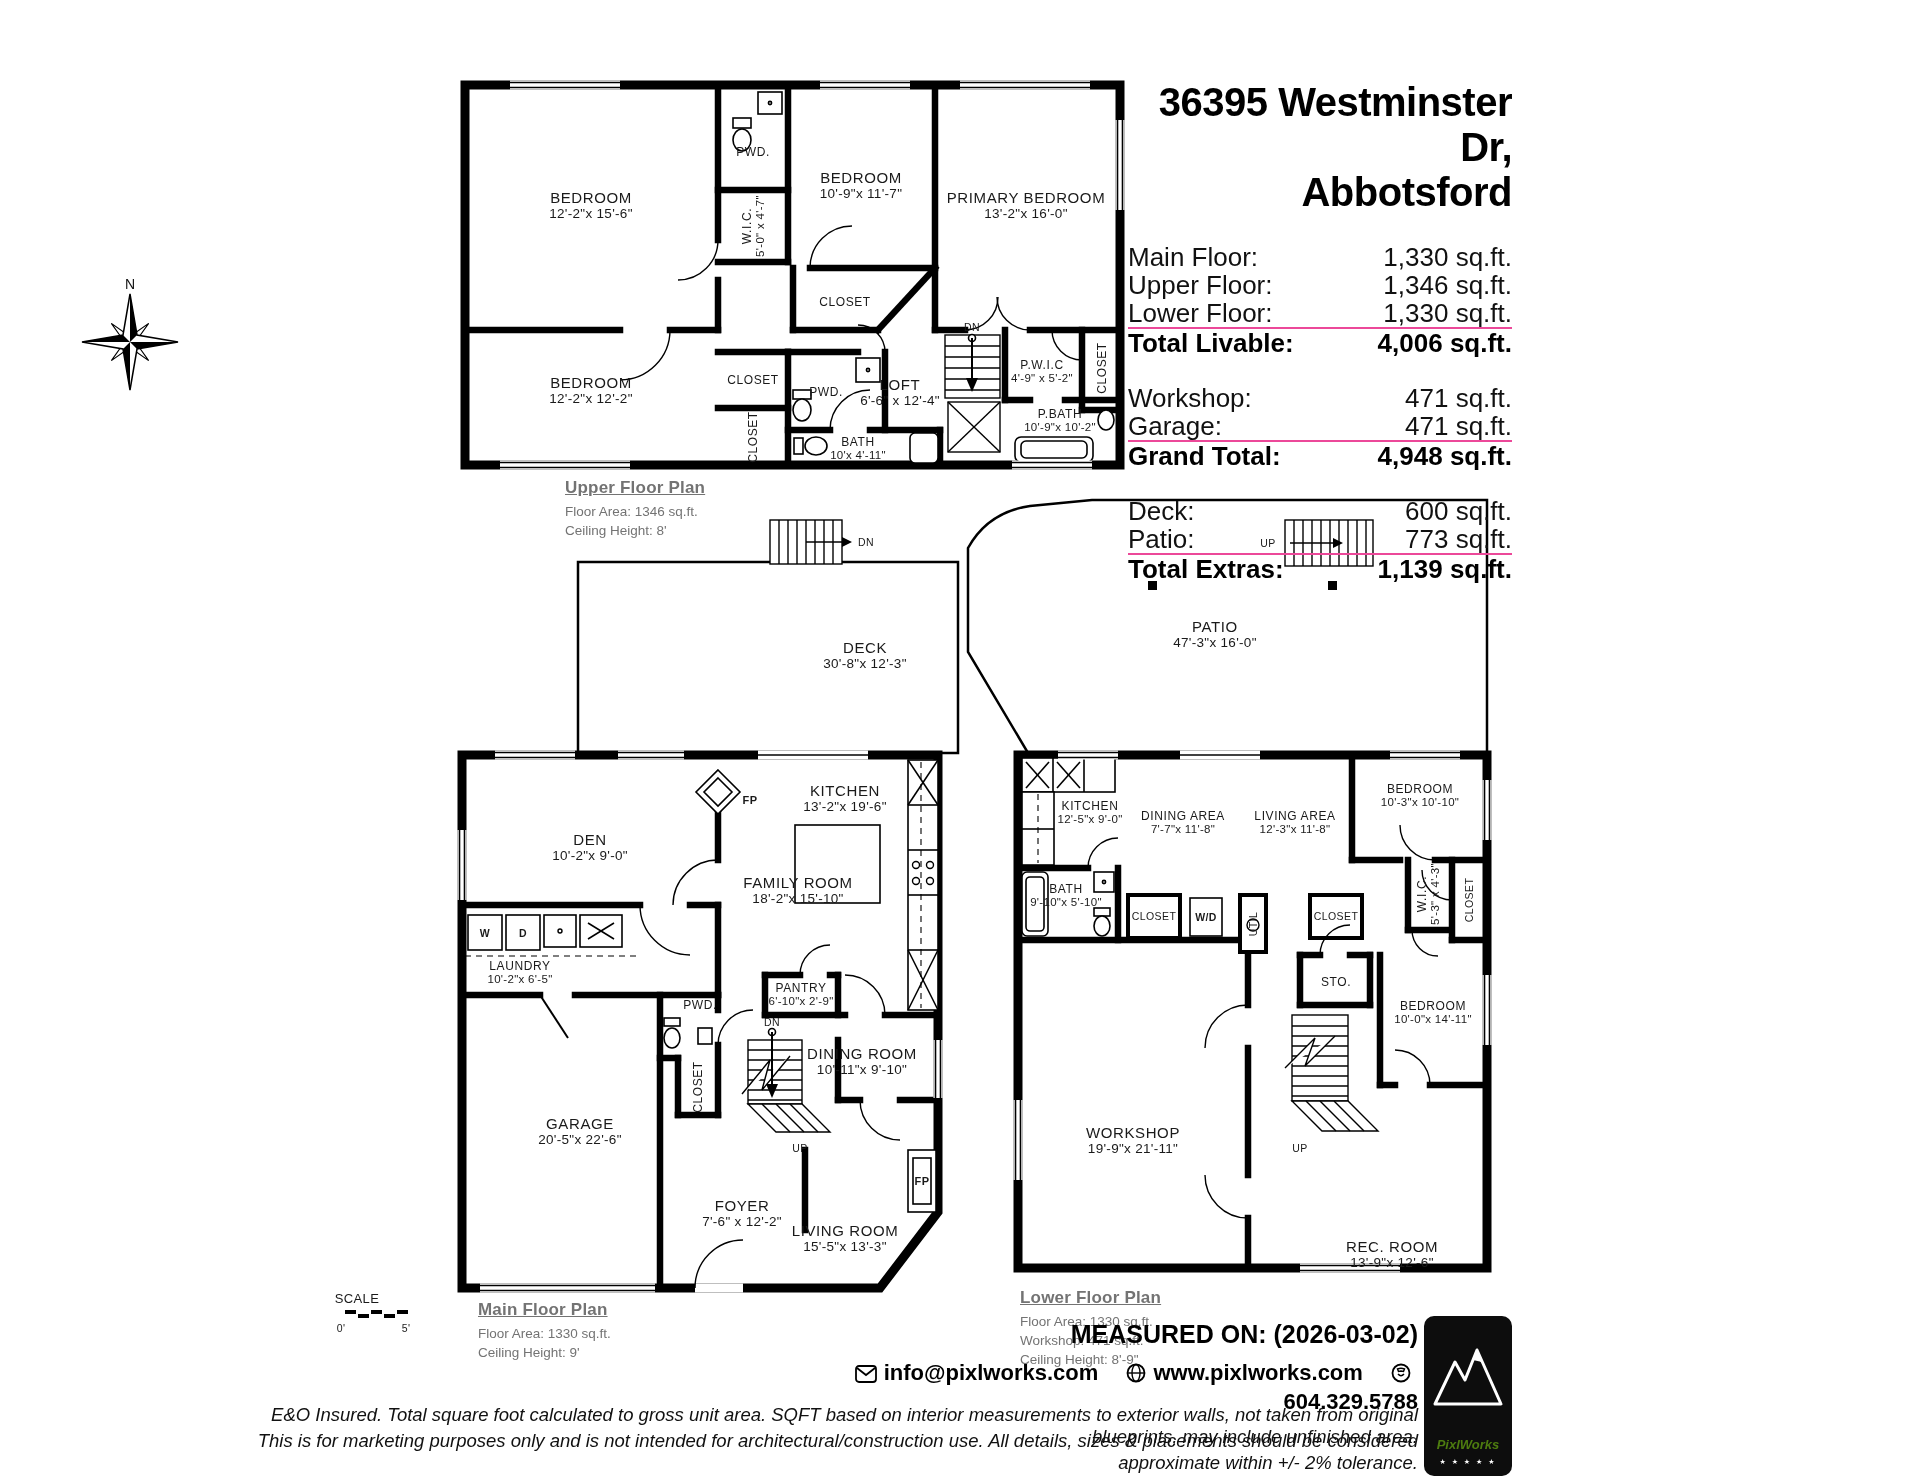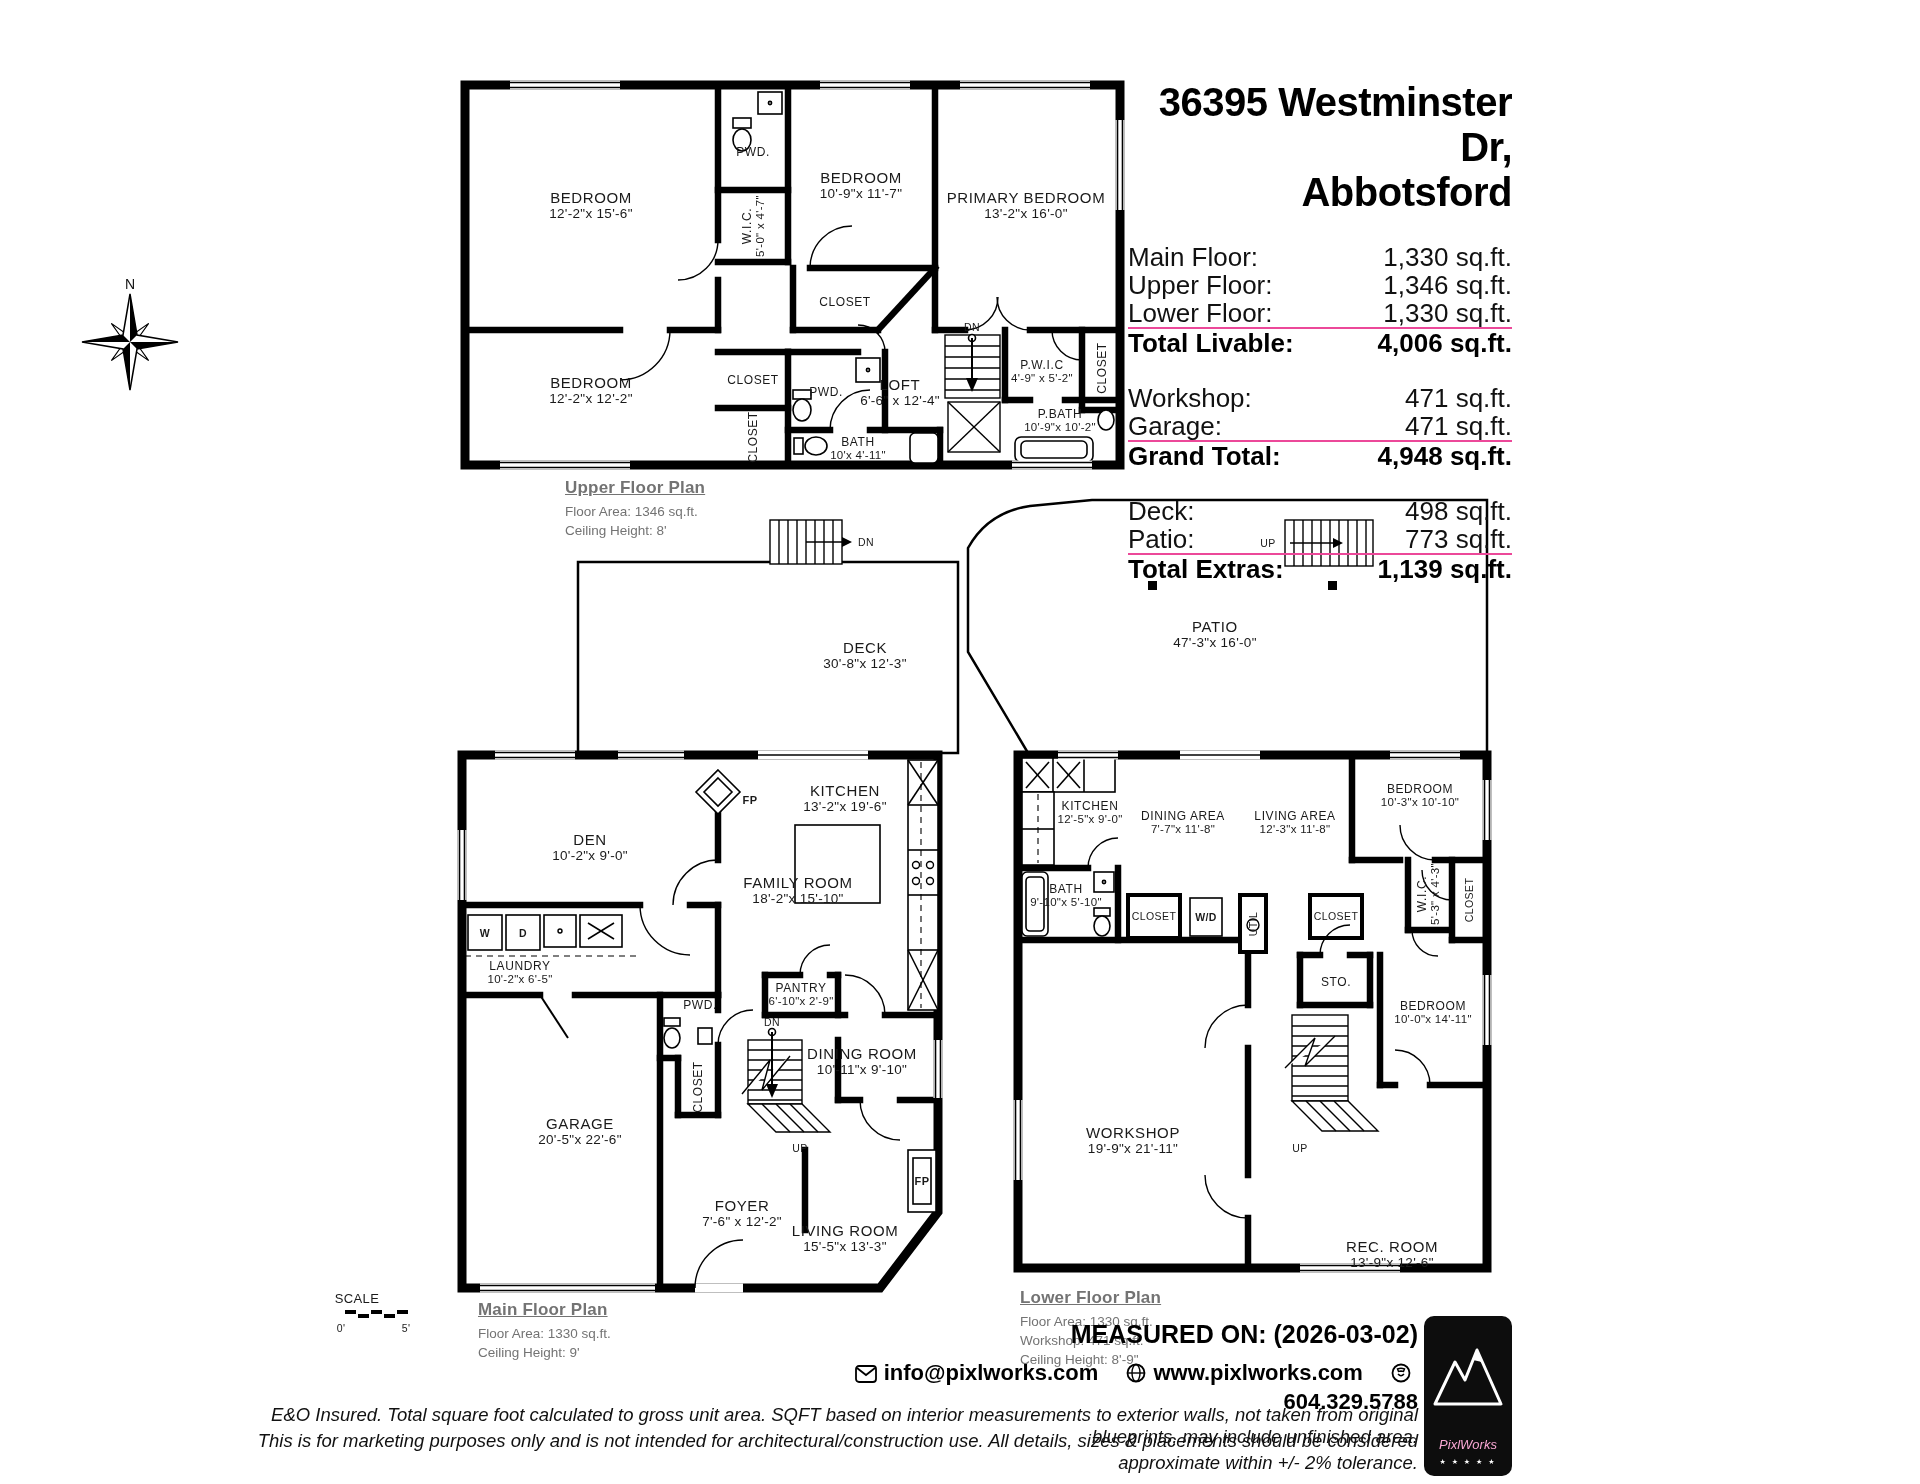--- a/index.html
+++ b/index.html
@@ -38,21 +38,21 @@
   .measured{position:absolute;left:1030px;top:1320px;width:388px;text-align:right;
             font-size:25px;font-weight:bold;color:#000;}
   .contact{position:absolute;left:820px;top:1360px;width:598px;text-align:right;
            font-size:22px;font-weight:bold;color:#000;}
   .contact .ic{display:inline-block;vertical-align:-3px;margin:0 7px 0 22px;}
   .disc{position:absolute;left:186px;width:1232px;text-align:right;font-style:italic;
         font-size:18.5px;color:#111;margin-top:6px;}
 
   .logo{position:absolute;left:1424px;top:1316px;width:88px;height:160px;background:#0d0d0d;
         border-radius:10px;display:flex;flex-direction:column;align-items:center;justify-content:flex-end;}
-  .logo .brand{color:#f9a8d4;font-style:italic;font-weight:normal;font-size:13px;margin-bottom:6px;}
+  .logo .brand{color:#4d7c0f;font-style:italic;font-weight:bold;font-size:13px;margin-bottom:6px;}
   .logo .stars{color:#fff;font-size:7px;letter-spacing:2px;margin-bottom:10px;}
   .northlbl{position:absolute;left:130px;top:284px;transform:translate(-50%,-50%);font-size:14px;}
 </style>
 </head>
 <body>
 
 <svg width="1920" height="1484" viewBox="0 0 1920 1484" style="position:absolute;left:0;top:0;">
 
   <g transform="translate(130,342)">
     <path transform="rotate(45) scale(0.55)" d="M0,-48 L7,-7 L48,0 L7,7 L0,48 L-7,7 L-48,0 L-7,-7 Z" fill="#fff" stroke="#000" stroke-width="2"></path>
@@ -681,21 +681,21 @@
     </div>
     <div class="srow tot">
       <span>Grand Total:</span>
         <span>4,948 sq.ft.</span>
     </div>
   </div>
 
   <div class="grp">
     <div class="srow">
       <span>Deck:</span>
-        <span>498 sq.ft.</span>
+        <span>600 sq.ft.</span>
     </div>
     <div class="srow">
       <span>Patio:</span>
         <span>773 sq.ft.</span>
     </div>
     <div class="srow tot">
       <span>Total Extras:</span>
         <span>1,139 sq.ft.</span>
     </div>
   </div>

